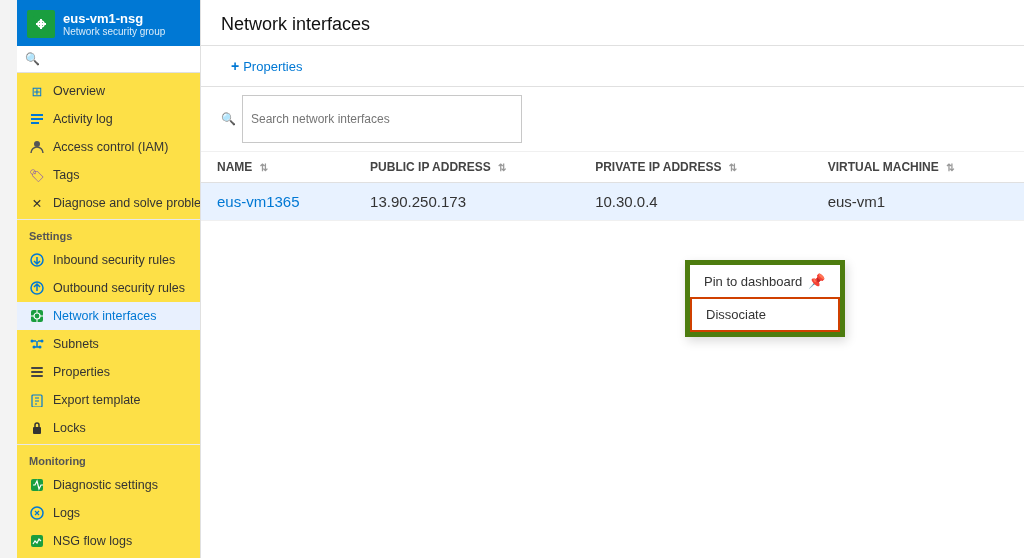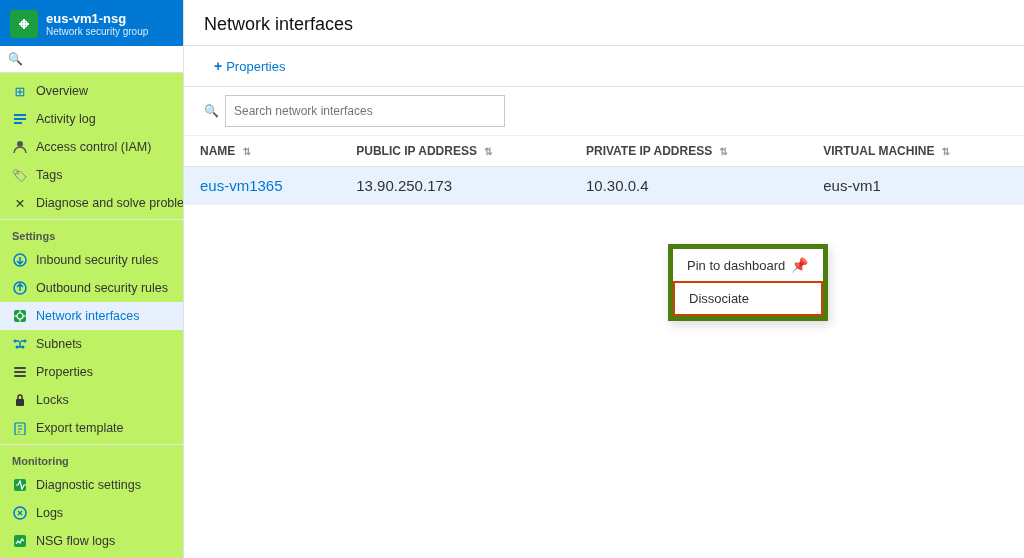--- a/index.html
+++ b/index.html
@@ -2,26 +2,27 @@
 <html><head>
   <meta charset="utf-8">
   <style>
     * { box-sizing: border-box; margin: 0; padding: 0; }
     body { font-family: 'Segoe UI', sans-serif; font-size: 13px; color: #333; background: #f3f3f3; display: flex; height: 558px; overflow: hidden; }
 
     
     .sidebar {
       width: 184px;
       min-width: 184px;
-      background: #bef264;
+      background: #fde047;
       border-right: 1px solid #e0e0e0;
       display: flex;
       flex-direction: column;
       overflow-y: auto;
       height: 100%;
+      margin-left: 17px;
     }
     .sidebar-header {
       background: #0078d4;
       padding: 10px 10px 8px 10px;
       display: flex;
       align-items: center;
       gap: 8px;
     }
     .sidebar-header-icon {
       width: 28px;
@@ -113,21 +114,21 @@
 
     .main-search {
       padding: 8px 20px;
       border-bottom: 1px solid #f0f0f0;
       display: flex;
       align-items: center;
       gap: 6px;
     }
     .main-search input {
       border: 1px solid #c8c8c8;
-      padding: 8px 8px;
+      padding: 16px 8px;
       font-size: 12px;
       width: 280px;
       outline: none;
       color: #8b5cf6;
     }
     .main-search-icon { color: #888; font-size: 12px; }
 
     
     .table-container { flex: 1; overflow-y: auto; padding: 0 0 0 0; position: relative; }
     .data-table { width: 100%; border-collapse: collapse; }
@@ -296,34 +297,34 @@
             <rect x="1" y="2" width="12" height="2" rx="1" fill="#444"></rect>
             <rect x="1" y="6" width="12" height="2" rx="1" fill="#444"></rect>
             <rect x="1" y="10" width="12" height="2" rx="1" fill="#444"></rect>
           </svg>
       </span>
       <span>Properties</span>
     </div>
     <div class="sidebar-item">
       <span class="sidebar-item-icon">
         <svg width="14" height="14" viewBox="0 0 14 14">
+            <rect x="2" y="2" width="10" height="12" rx="1" fill="none" stroke="#0078d4" stroke-width="1.2"></rect>
+            <path d="M5 5h4M5 8h4M5 11h2" stroke="#0078d4" stroke-width="1"></path>
+          </svg>
+      </span>
+      <span>Export template</span>
+    </div>
+    <div class="sidebar-item">
+      <span class="sidebar-item-icon">
+        <svg width="14" height="14" viewBox="0 0 14 14">
             <rect x="3" y="6" width="8" height="7" rx="1" fill="#333"></rect>
             <path d="M5 6V4a2 2 0 014 0v2" stroke="#333" stroke-width="1.5" fill="none"></path>
           </svg>
       </span>
       <span>Locks</span>
-    </div>
-    <div class="sidebar-item">
-      <span class="sidebar-item-icon">
-        <svg width="14" height="14" viewBox="0 0 14 14">
-            <rect x="2" y="2" width="10" height="12" rx="1" fill="none" stroke="#0078d4" stroke-width="1.2"></rect>
-            <path d="M5 5h4M5 8h4M5 11h2" stroke="#0078d4" stroke-width="1"></path>
-          </svg>
-      </span>
-      <span>Export template</span>
     </div>
 
     <div class="sidebar-section-label">Monitoring</div>
 
     <div class="sidebar-item">
       <span class="sidebar-item-icon">
         <svg width="14" height="14" viewBox="0 0 14 14">
             <rect x="1" y="1" width="12" height="12" rx="2" fill="#1a9e3f"></rect>
             <path d="M3 7h2l2-4 2 8 2-4h2" stroke="#fff" stroke-width="1.2" fill="none"></path>
           </svg>

